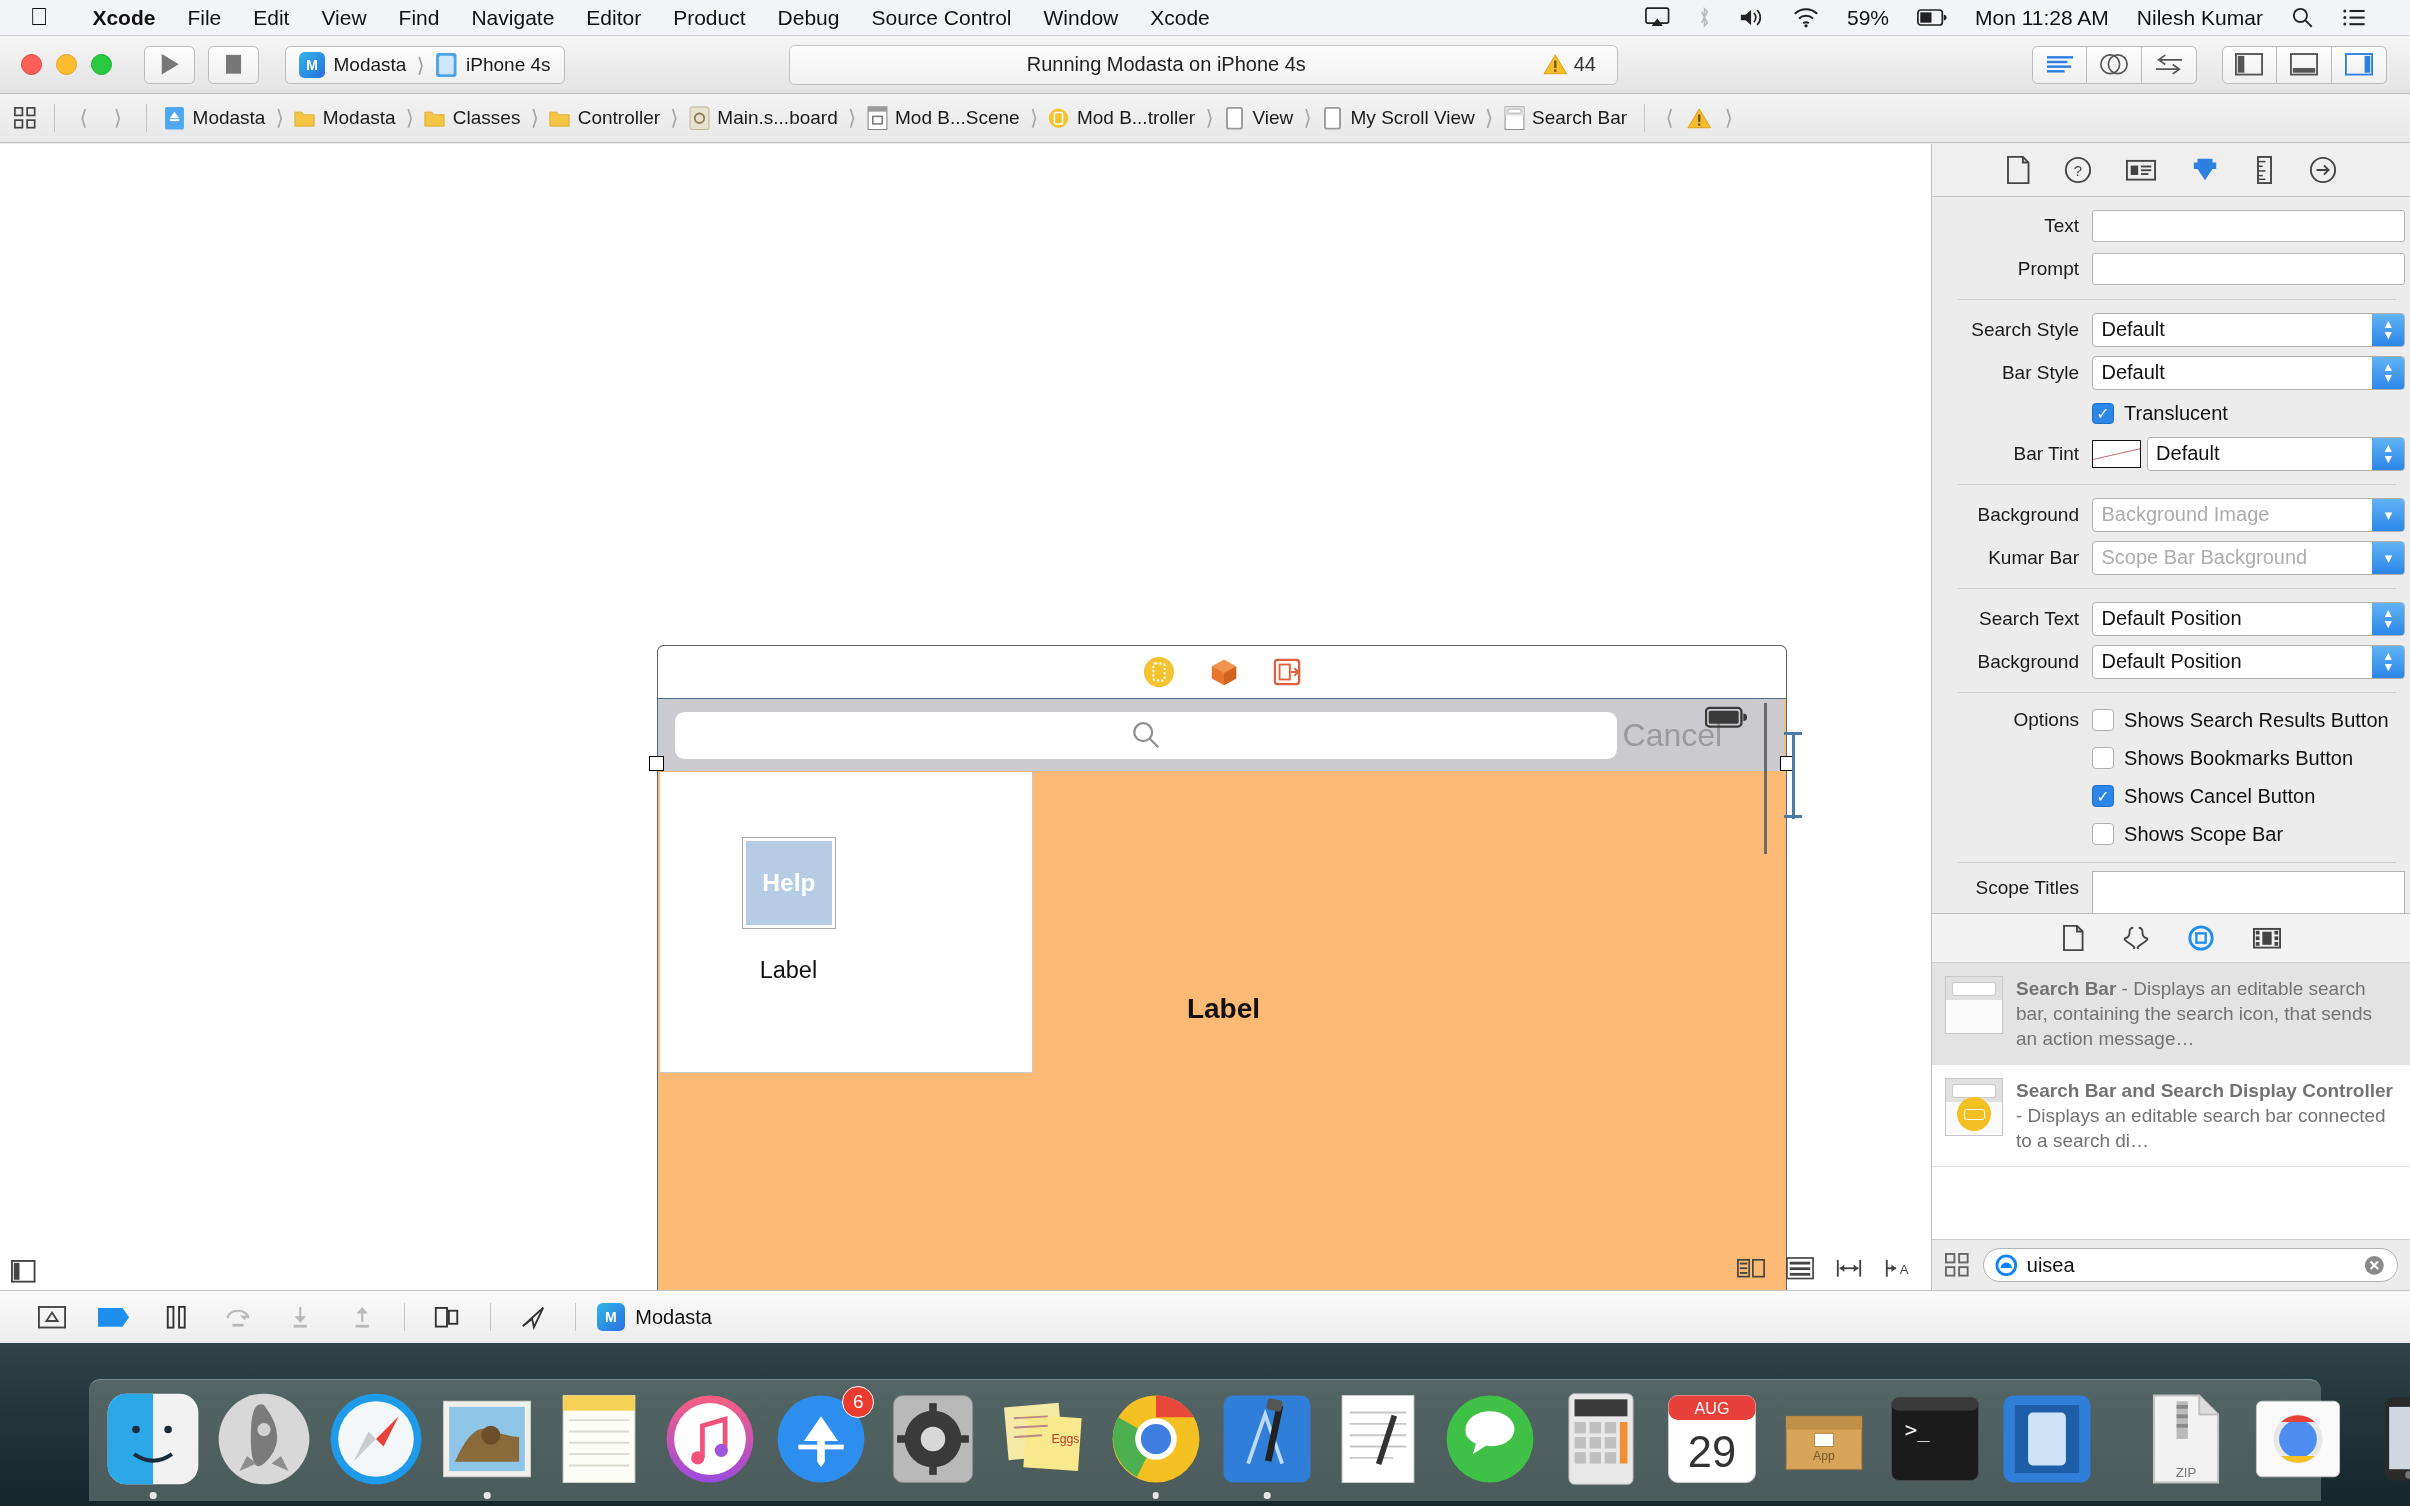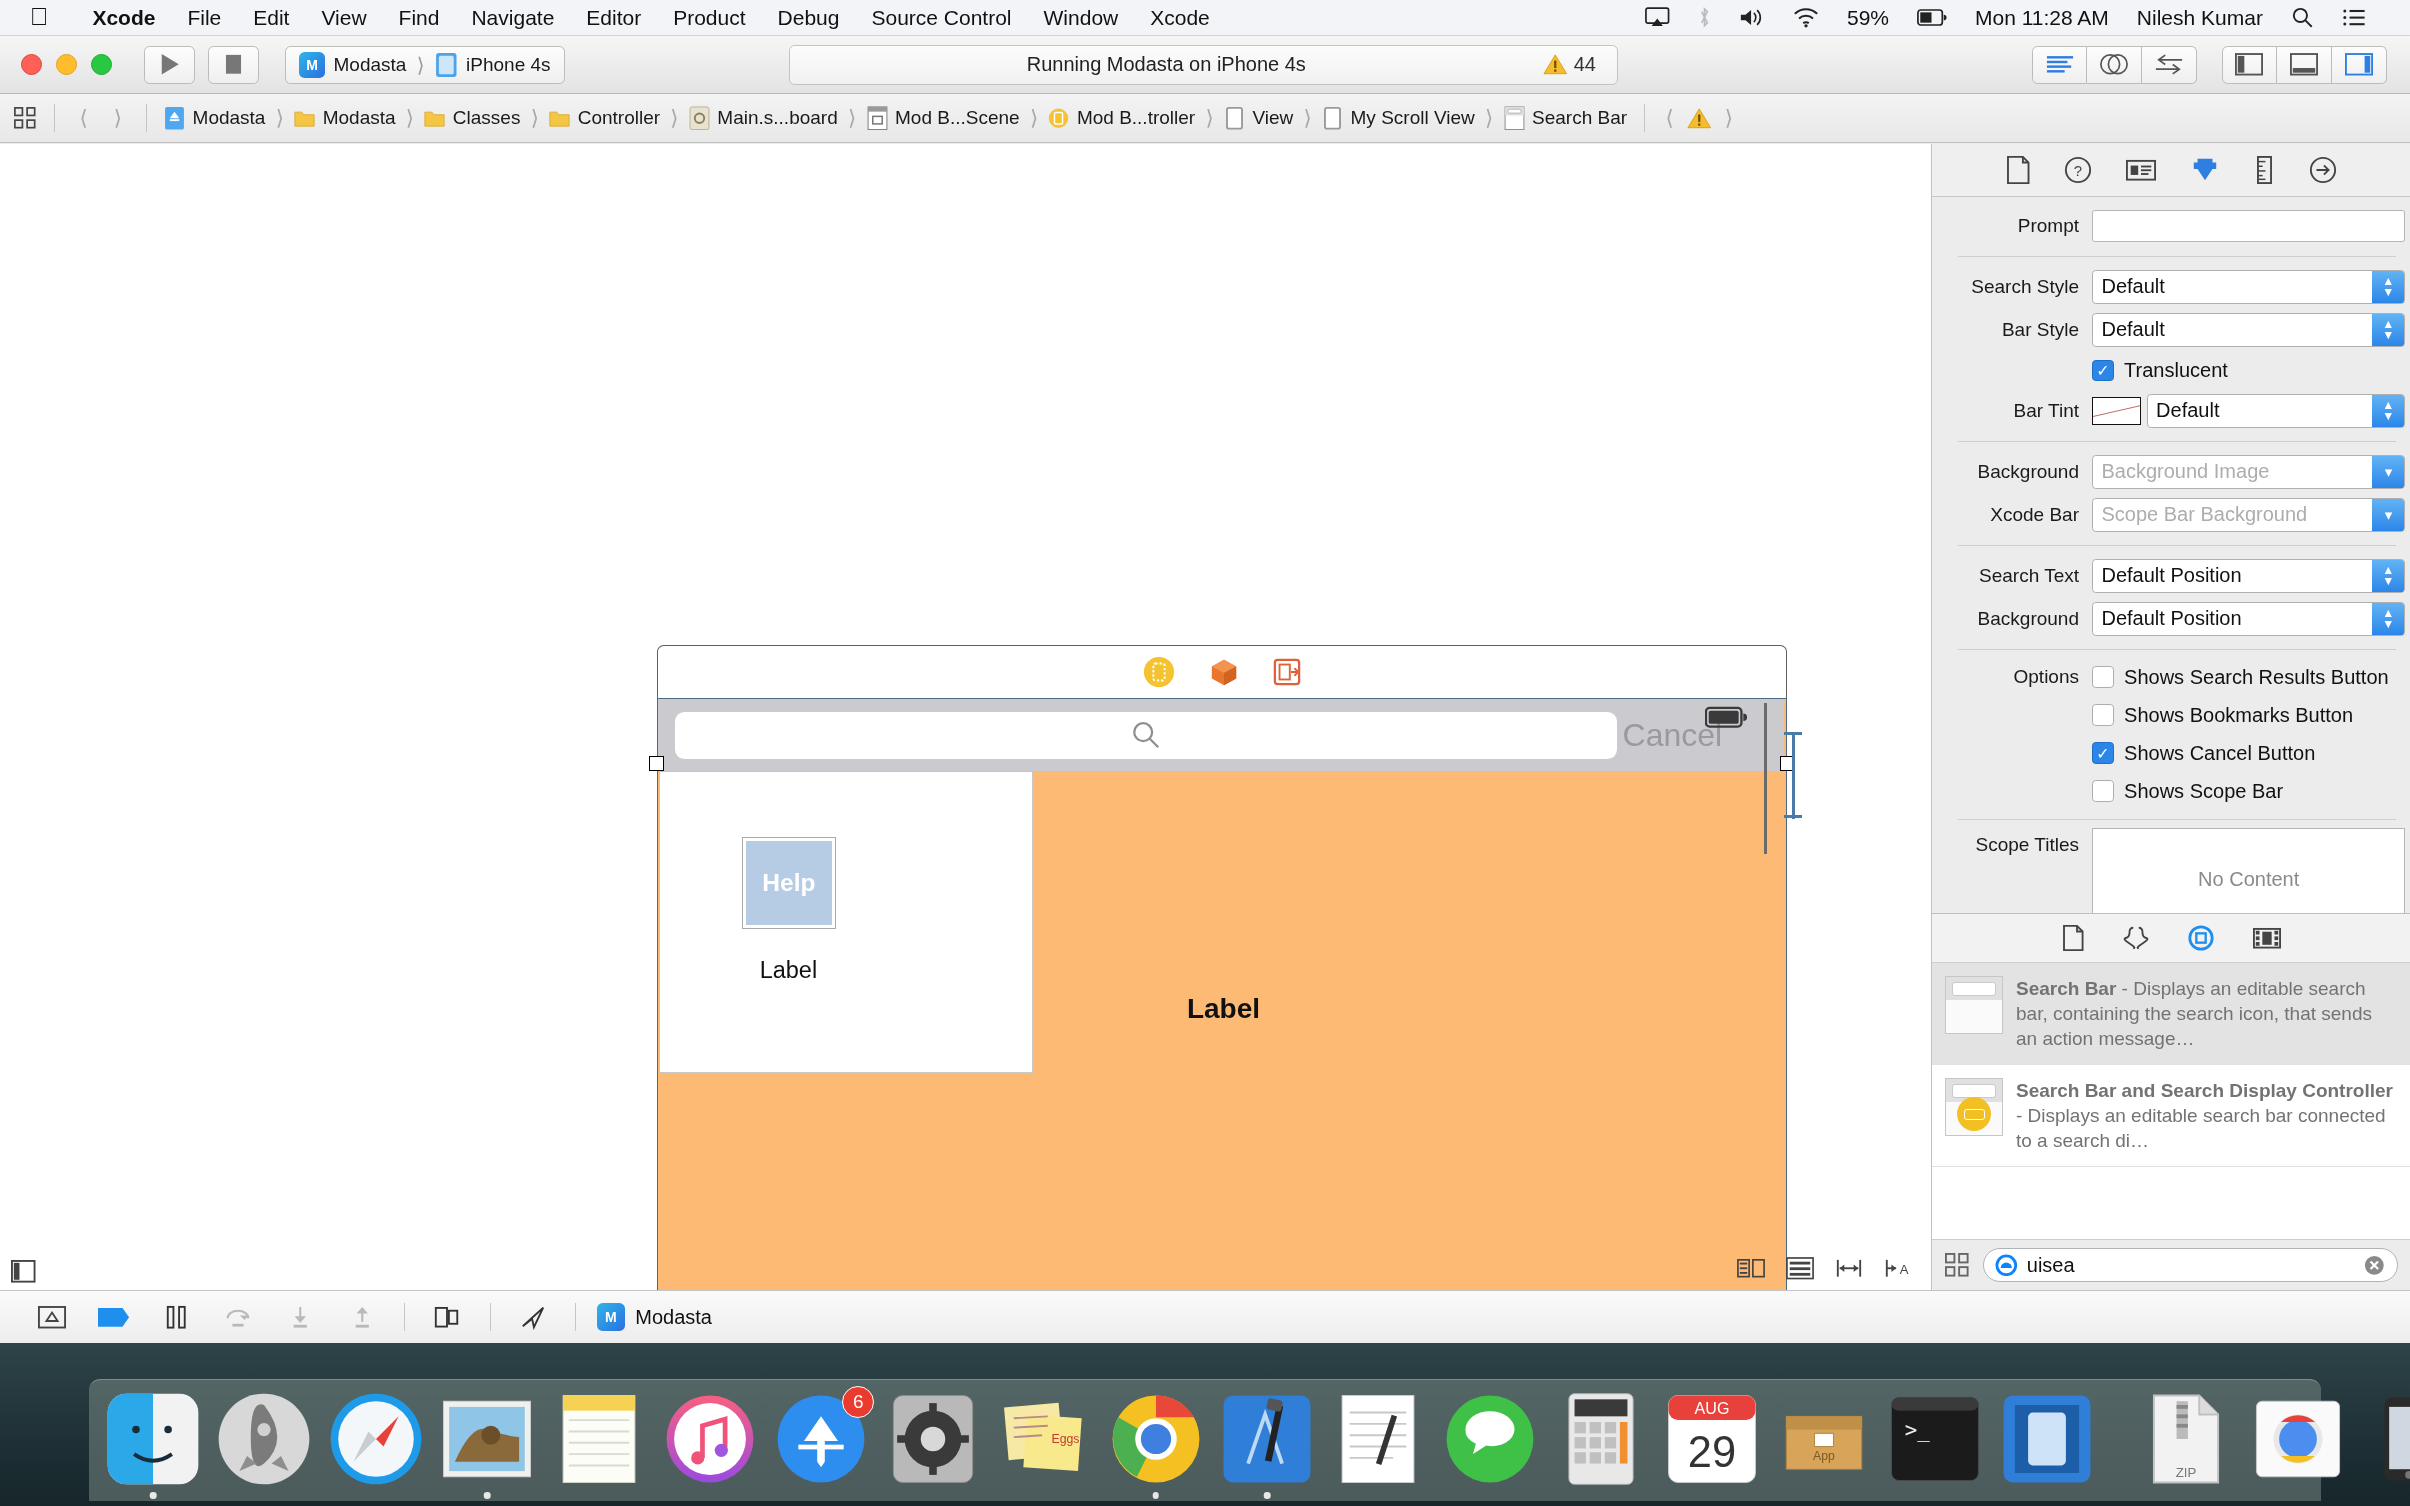--- a/index.html
+++ b/index.html
@@ -662,20 +662,24 @@
       <span>
         <svg class="ico-svg" width="28" height="28" viewBox="0 0 30 30">
             <circle cx="15" cy="15" r="13" fill="none" stroke="#444" stroke-width="2"></circle>
             <path d="M8 15 h12 M16 10 l5 5 l-5 5" fill="none" stroke="#444" stroke-width="2"></path>
           </svg>
       </span>
     </div>
 
     <div id="inspbody">
       <div class="row">
+        <span class="rlabel">Text</span>
+        <span class="tfield"></span>
+      </div>
+      <div class="row">
         <span class="rlabel">Prompt</span>
         <span class="tfield"></span>
       </div>
 
       <div class="hr"></div>
 
       <div class="row">
         <span class="rlabel">Search Style</span>
         <span class="combo">
           <span class="val">Default</span>
@@ -708,21 +712,21 @@
       <div class="hr"></div>
 
       <div class="row">
         <span class="rlabel">Background</span>
         <span class="combo">
           <span class="val ph">Background Image</span>
           <span class="dropcap">▾</span>
         </span>
       </div>
       <div class="row">
-        <span class="rlabel">Xcode Bar</span>
+        <span class="rlabel">Kumar Bar</span>
         <span class="combo">
           <span class="val ph">Scope Bar Background</span>
           <span class="dropcap">▾</span>
         </span>
       </div>
 
       <div class="hr"></div>
 
       <div class="row">
         <span class="rlabel">Search Text</span>

